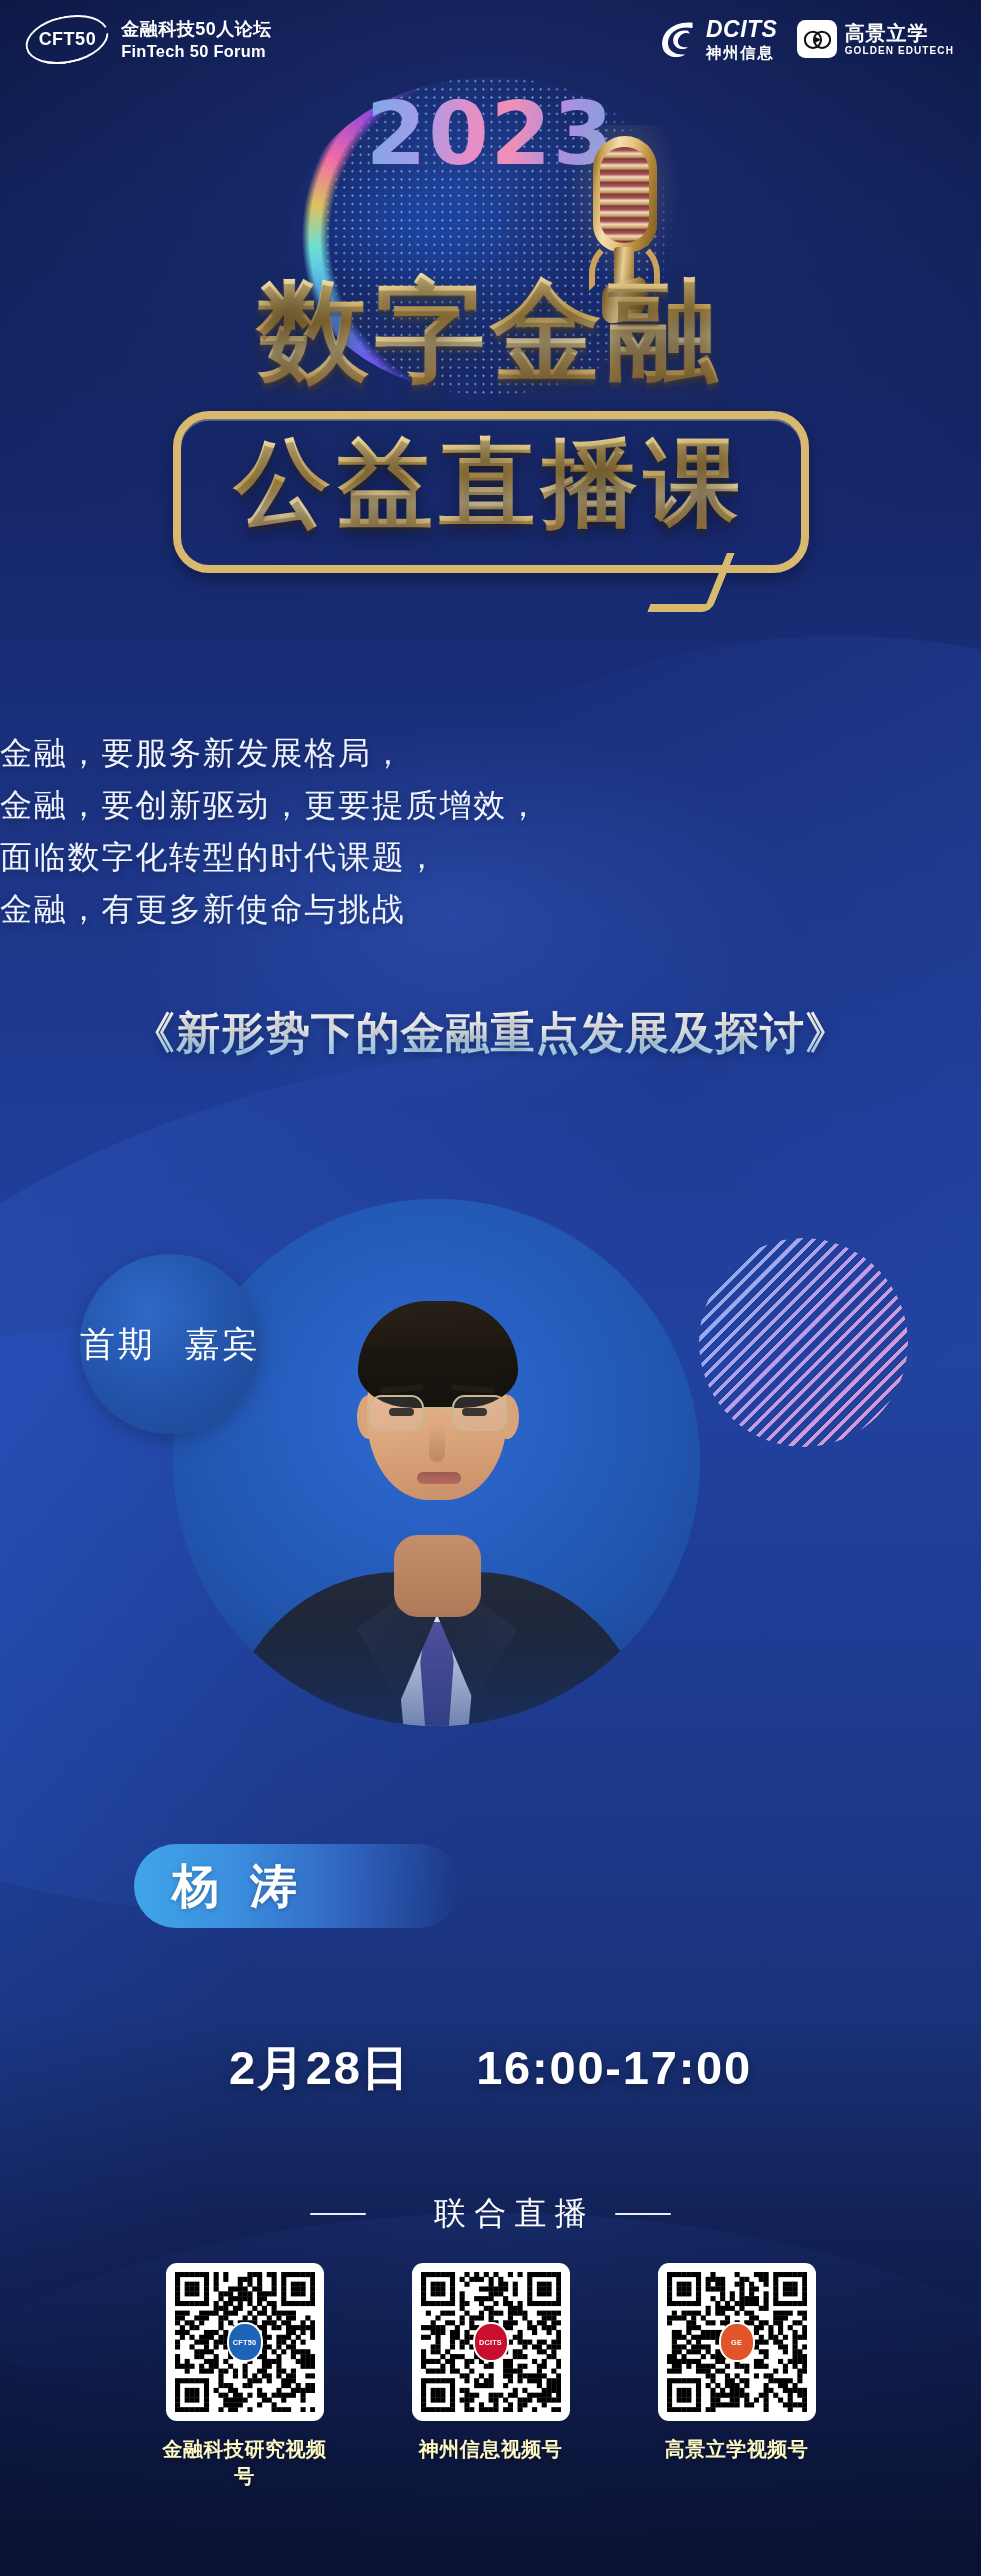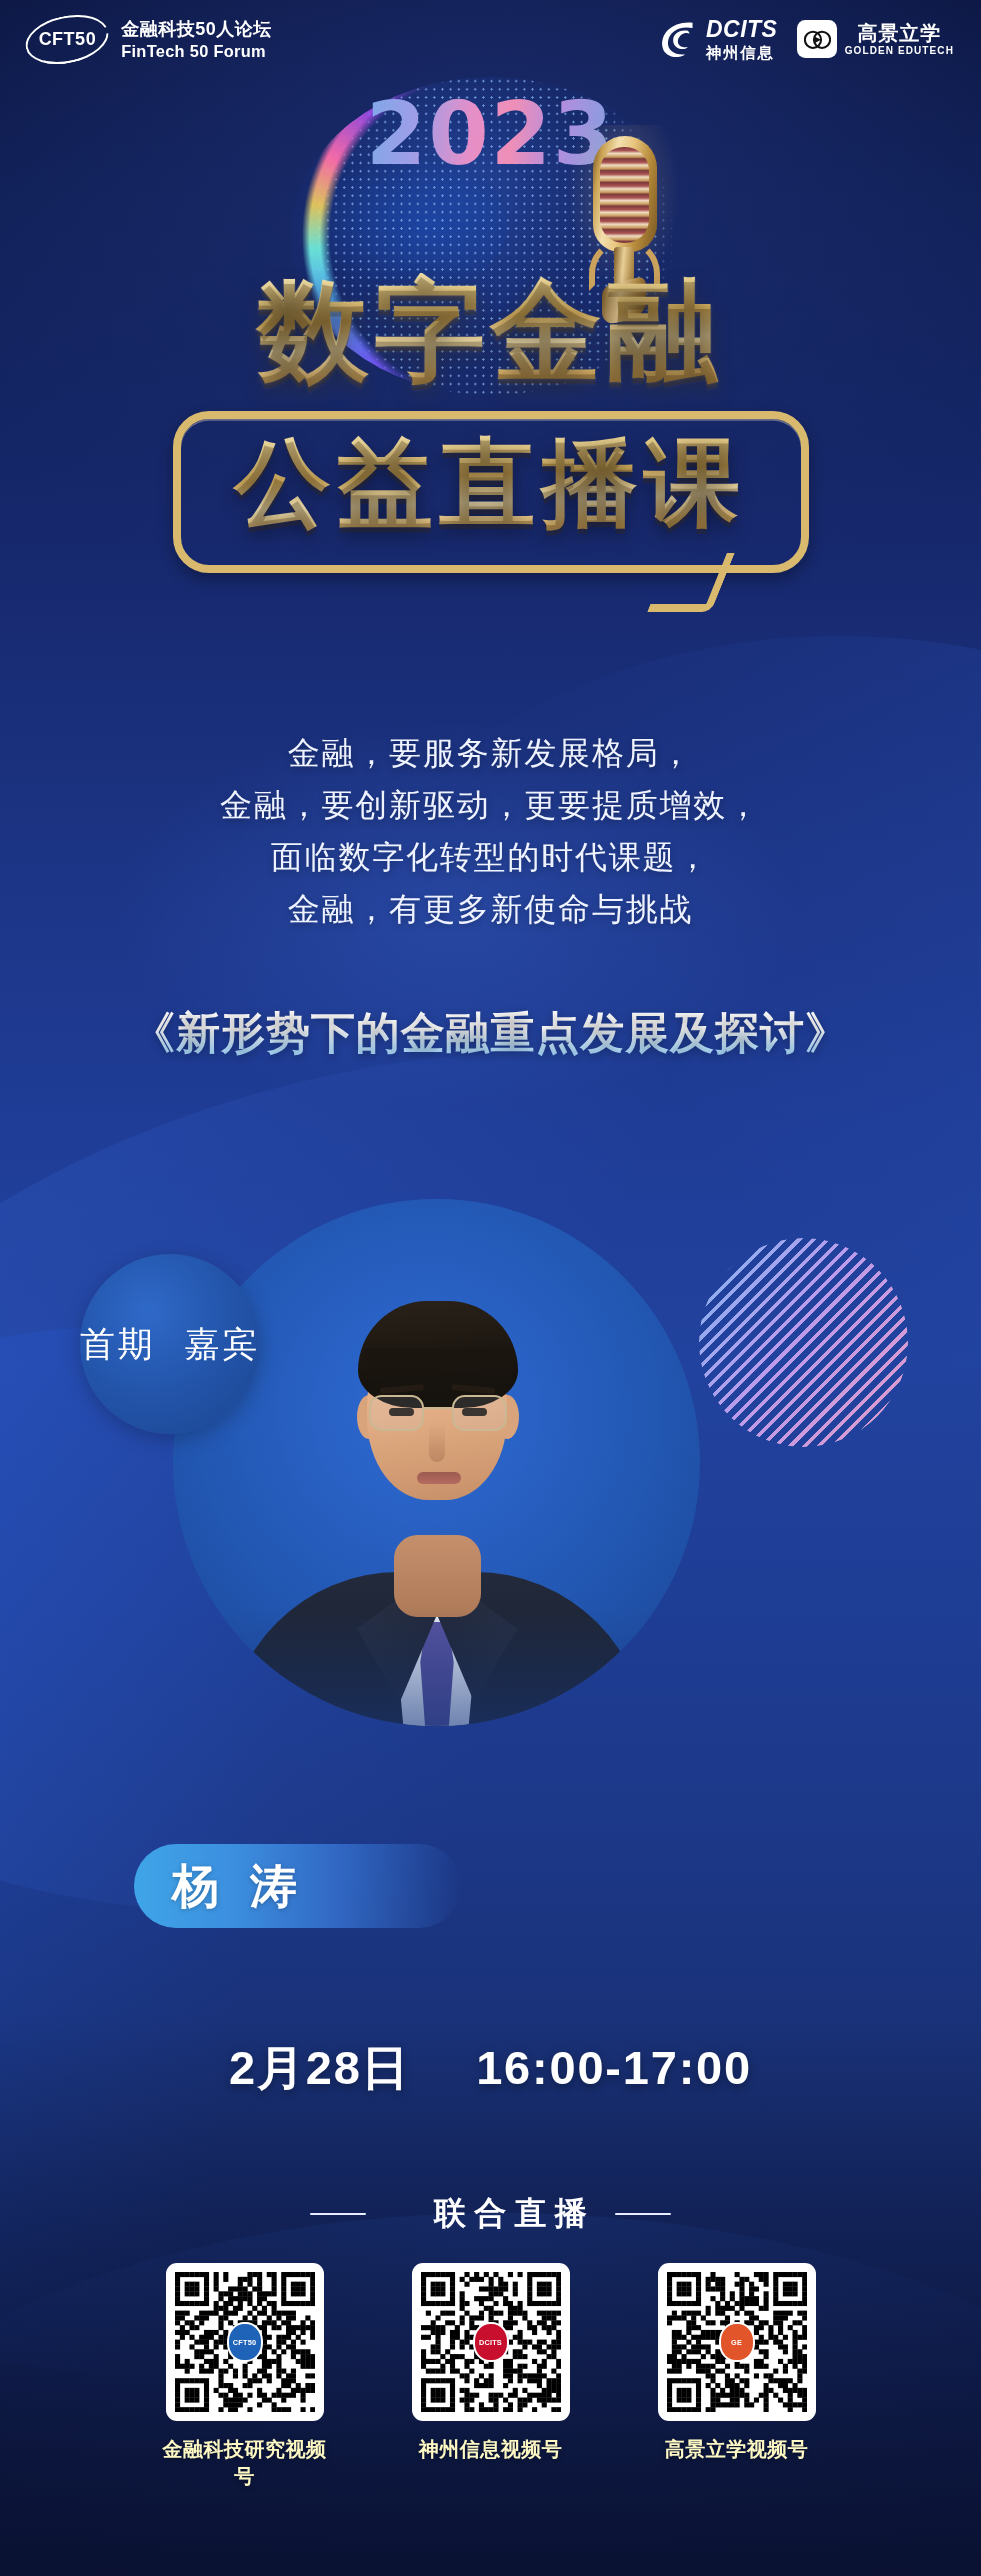--- a/index.html
+++ b/index.html
@@ -74,21 +74,21 @@
   .dcits { display:flex; align-items:center; gap:8.2px; }
   .dcits-mark { width:40px; height:42px; position:relative; }
   .dcits-text { line-height:1.2; }
   .dcits-text .en { color:#fff; font-size:23px; font-weight:bold; font-style:italic; letter-spacing:0.5px; }
   .dcits-text .cn { color:#fff; font-size:15.4px; font-weight:bold; letter-spacing:1.8px; }
   .golden { display:flex; align-items:center; gap:7.3px; }
   .golden-mark {
     width:40px; height:38px; background:#fff; border-radius:8.2px;
     display:flex; align-items:center; justify-content:center;
   }
-  .golden-text { line-height:1.2;text-align:center; }
+  .golden-text { line-height:1.2; }
   .golden-text .cn { color:#fff; font-size:20px; font-weight:bold; letter-spacing:0.9px; }
   .golden-text .en { color:#fff; font-size:10px; font-weight:bold; letter-spacing:1.1px; }
 
   
   .globe-wrap { position:absolute; left:50%; top:77px; transform:translateX(-50%); width:400px; height:318px; }
   .globe-core {
     position:absolute; inset:0; border-radius:50%;
     background:
       radial-gradient(circle at 42% 38%, rgba(42,86,190,.55) 0%, rgba(22,46,120,.35) 46%, rgba(16,32,88,0) 72%);
   }
@@ -184,21 +184,21 @@
   .bubble-text {
     position:absolute; left:0; right:0; top:423px; text-align:center;
     font-size:96px; font-weight:bold; letter-spacing:6.4px; line-height:1.25;
     background:linear-gradient(178deg,#fdf3cf 0%,#f1dc9d 20%,#d1ac5c 44%,#f6e6b8 62%,#d6ae64 80%,#9b7331 100%);
     -webkit-background-clip:text; background-clip:text; color:transparent;
     text-shadow:0 4.5px 0 rgba(60,40,10,.30), 0 8.2px 18px rgba(0,0,0,.40);
   }
 
   
   .slogan {
-    position:absolute; left:0; right:0; top:727px; text-align:center;
+    position:absolute; left:0; right:0; top:727px; 
     color:#eef3ff; font-size:32px; line-height:52px; letter-spacing:1.8px;
     text-shadow:0 1.8px 7.3px rgba(0,0,0,.30);
   }
   .slogan div { white-space:nowrap; }
 
   .topic {
     position:absolute; left:0; right:0; top:1004px; text-align:center;
     font-size:44px; font-weight:bold; letter-spacing:0.9px;
     background:linear-gradient(180deg,#ffffff 0%,#ffffff 42%,#bfe4ff 72%,#8fd0fb 100%);
     -webkit-background-clip:text; background-clip:text; color:transparent;
@@ -339,21 +339,21 @@
     text-shadow:0 2.7px 9px rgba(0,0,0,.35);
   }
   .datetime .gap { display:inline-block; width:36px; }
 
   
   .joint {
     position:absolute; left:0; right:0; top:2192px;
     display:flex; align-items:center; justify-content:center; gap:20px;
   }
   .joint .dash { width:56px; height:2.7px; background:#e8eeff; border-radius:1.8px; }
-  .joint .lbl { color:#fff; font-size:32px; font-weight:bold; letter-spacing:8.2px;margin-left:48px; }
+  .joint .lbl { color:#fff; font-size:32px; font-weight:normal; letter-spacing:8.2px;margin-left:48px; }
 
   
   .qr-row {
     position:absolute; left:0; right:0; top:2263px;
     display:flex; justify-content:center; gap:73px;
   }
   .qr-item { width:173px; text-align:center; }
   .qr-box {
     width:158px; height:158px; margin:0 auto 14.5px; background:#fff;
     border-radius:11px; padding:9px; position:relative;

